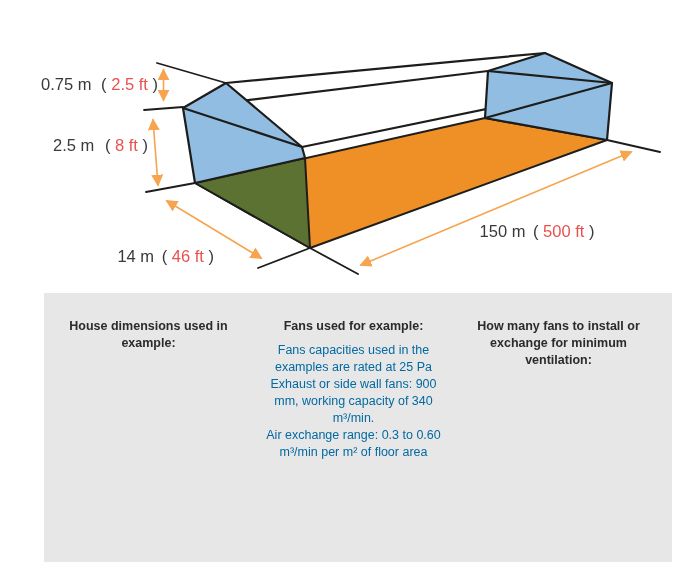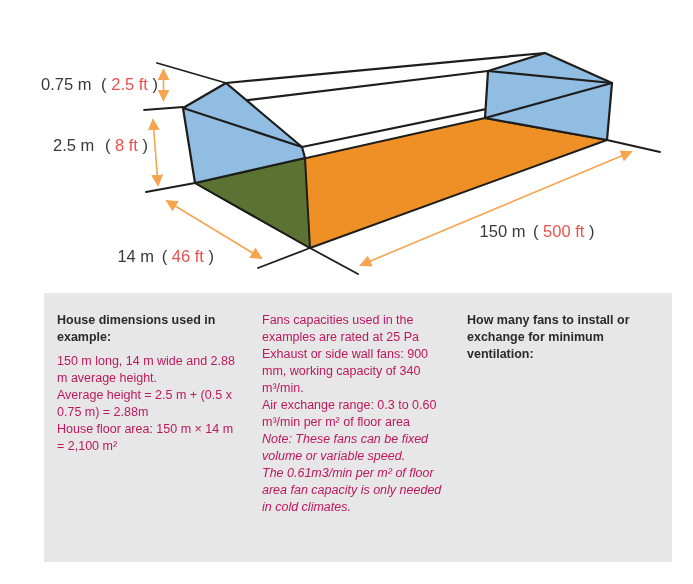--- a/index.html
+++ b/index.html
@@ -3,55 +3,55 @@
 <meta charset="utf-8">
 <style>
   html, body { margin: 0; padding: 0; }
   body {
     width: 693px; height: 584px;
     background: #ffffff;
     font-family: "Liberation Sans", sans-serif;
     position: relative;
     overflow: hidden;
   }
-  .stage { position: absolute; inset: 0; }
+  .stage { position: absolute; inset: 0; text-align: center; }
 
   
   .diagram-svg { position: absolute; left: 0; top: 0; }
   .dim-label {
     font-family: "Liberation Sans", sans-serif;
     font-size: 16.5px;
     fill: #3a3a3a;
   }
 
   
   .info-panel {
     position: absolute;
     left: 44px; top: 293px;
     width: 628px; height: 269px;
     background: #e7e7e7;
     box-sizing: border-box;
-    padding: 19px 22px 16px 13px;
+    padding: 25px 22px 16px 13px;
     display: grid;
     grid-template-columns: 1fr 1fr 1fr;
     column-gap: 22px;
   }
   .col { min-width: 0; }
   .col-heading {
     margin: 0 0 7px 0;
     font-size: 12.5px;
     line-height: 17px;
     font-weight: bold;
     color: #2b2b2b;
   }
   .col-body, .col-note {
     margin: 0;
     font-size: 12.5px;
     line-height: 17px;
-    color: #be185d;
+    color: #0369a1;
     white-space: pre-line;
   }
   .col-note { font-style: italic; }
   .col-note:empty { display: none; }
 </style>
 </head>
 <body>
 
 <div class="stage">
 
@@ -116,29 +116,25 @@
       <tspan>150 m</tspan>
       <tspan dx="3">(</tspan>
       <tspan fill="#e8524e">500 ft</tspan>
       <tspan>)</tspan>
     </text>
   </svg>
 
   <section class="info-panel">
     <div class="col">
       <h3 class="col-heading">House dimensions used in example:</h3>
-      <p class="col-body">150 m long, 14 m wide and 2.88 m average height.
-Average height = 2.5 m + (0.5 x 0.75 m) = 2.88m
-House floor area: 150 m × 14 m = 2,100 m²</p>
     </div>
     <div class="col">
+      <h3 class="col-heading">Fans used for example:</h3>
       <p class="col-body">Fans capacities used in the examples are rated at 25 Pa
 Exhaust or side wall fans: 900 mm, working capacity of 340 m³/min.
 Air exchange range: 0.3 to 0.60 m³/min per m² of floor area</p>
-      <p class="col-note">Note: These fans can be fixed volume or variable speed.
-The 0.61m3/min per m² of floor area fan capacity is only needed in cold climates.</p>
     </div>
     <div class="col">
       <h3 class="col-heading">How many fans to install or exchange for minimum ventilation:</h3>
     </div>
   </section>
 
 </div>
 
 </body></html>

